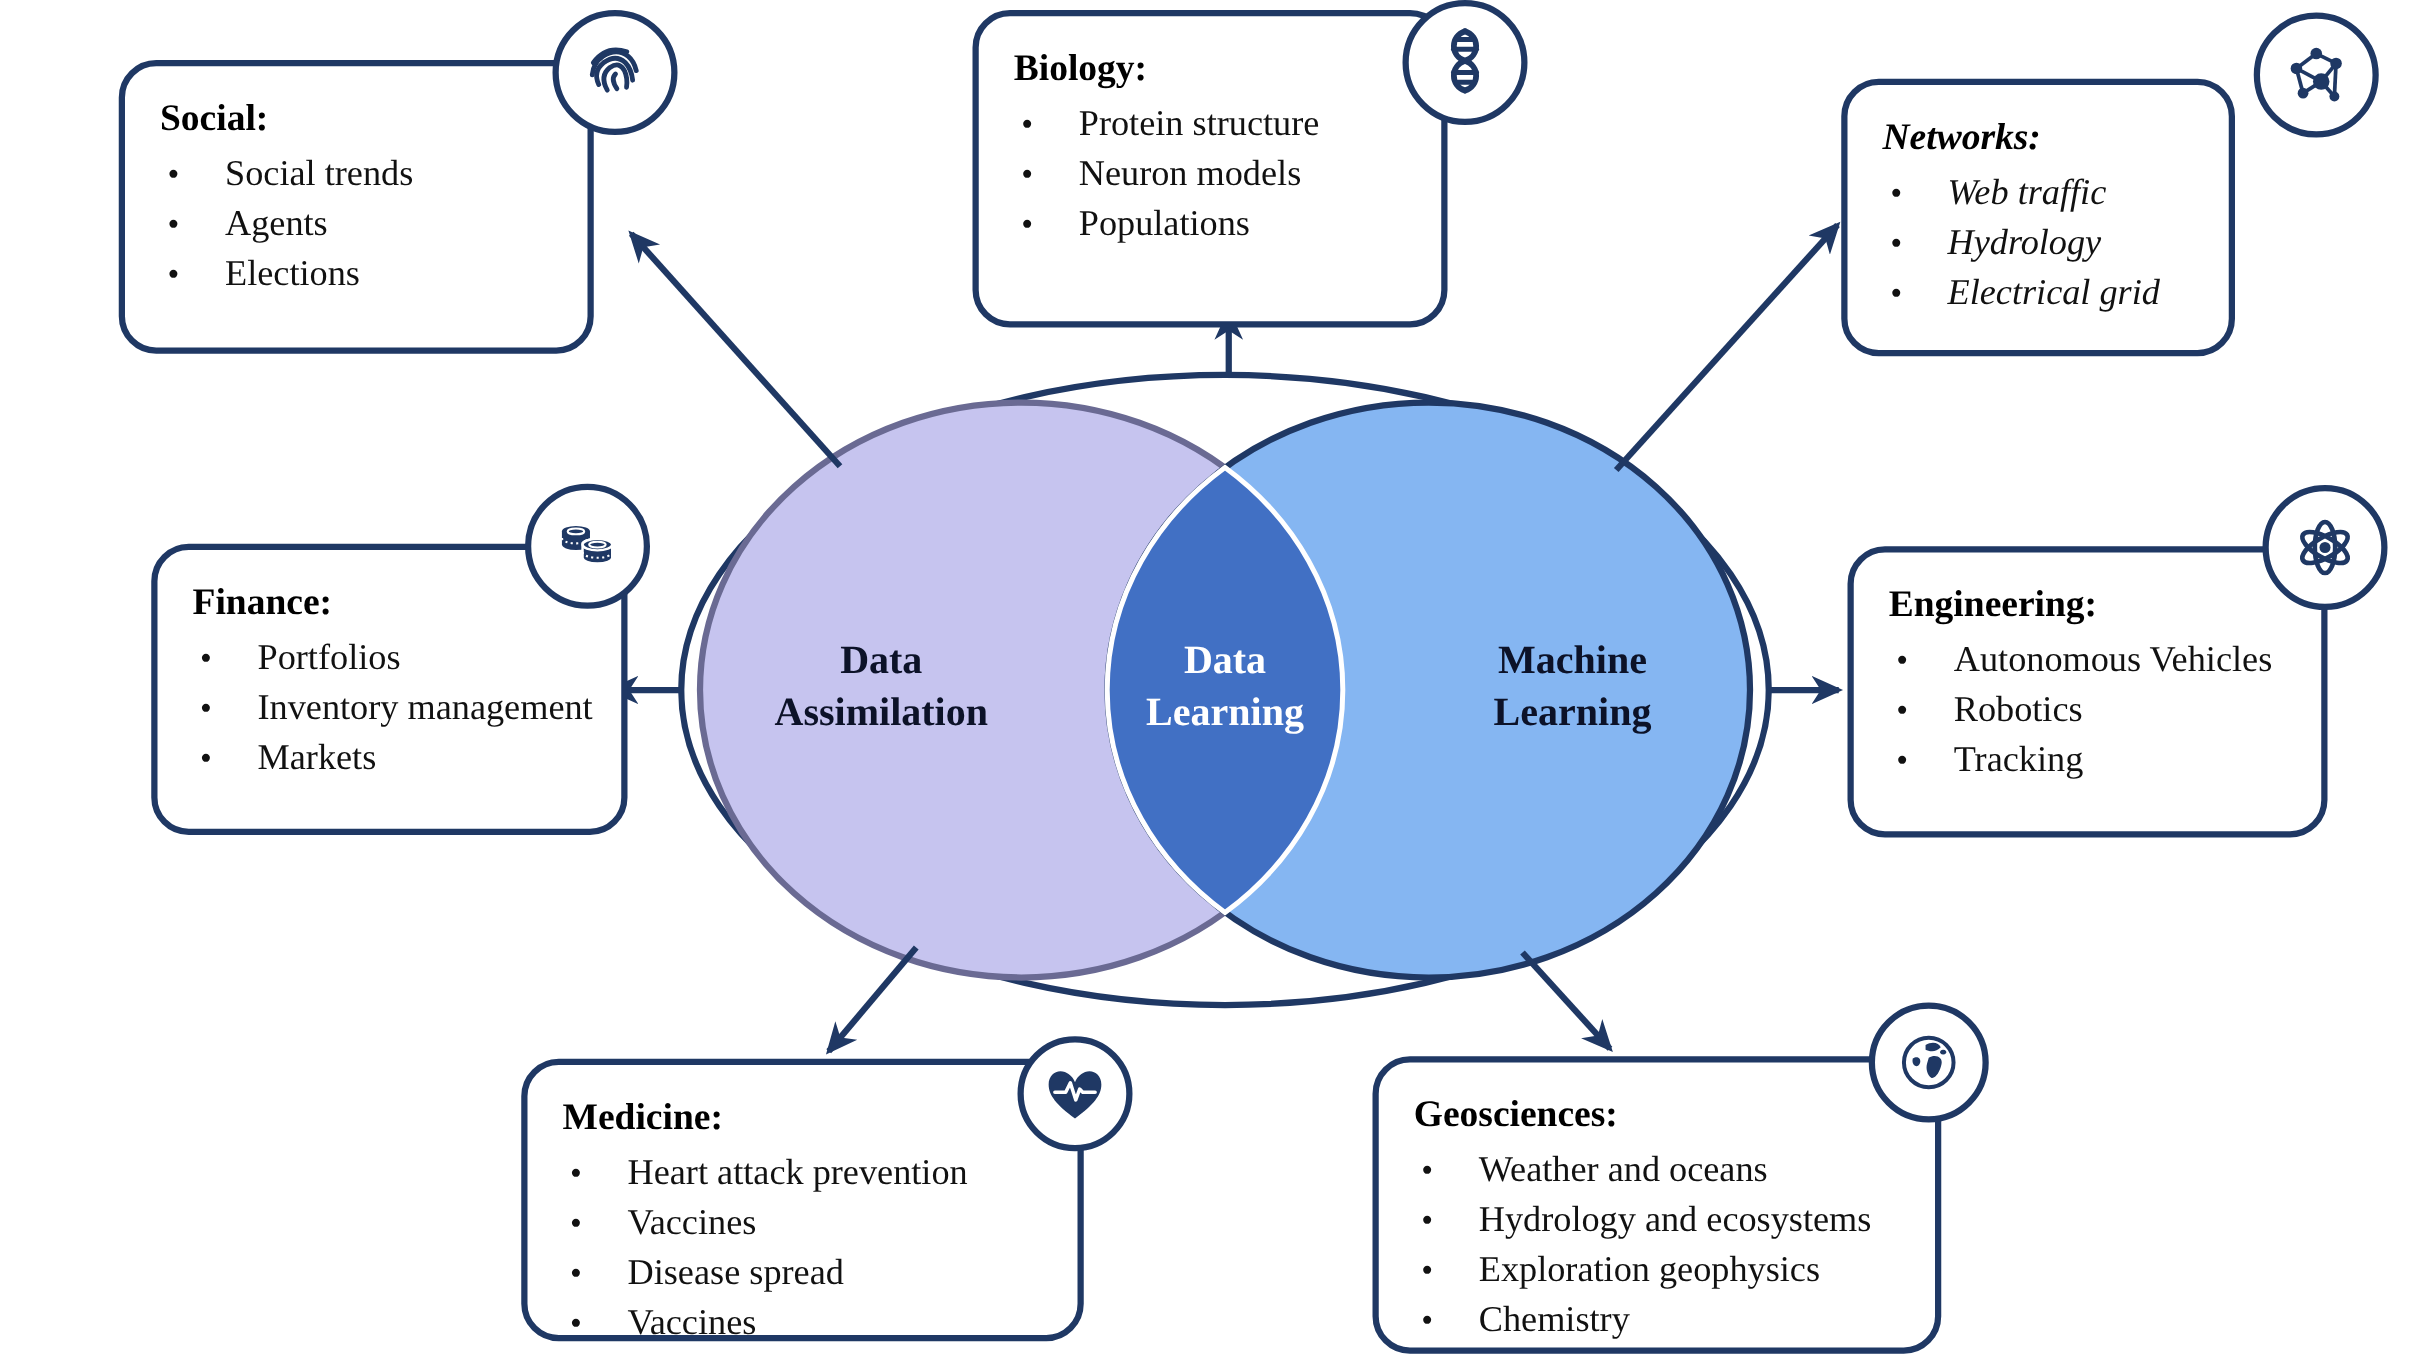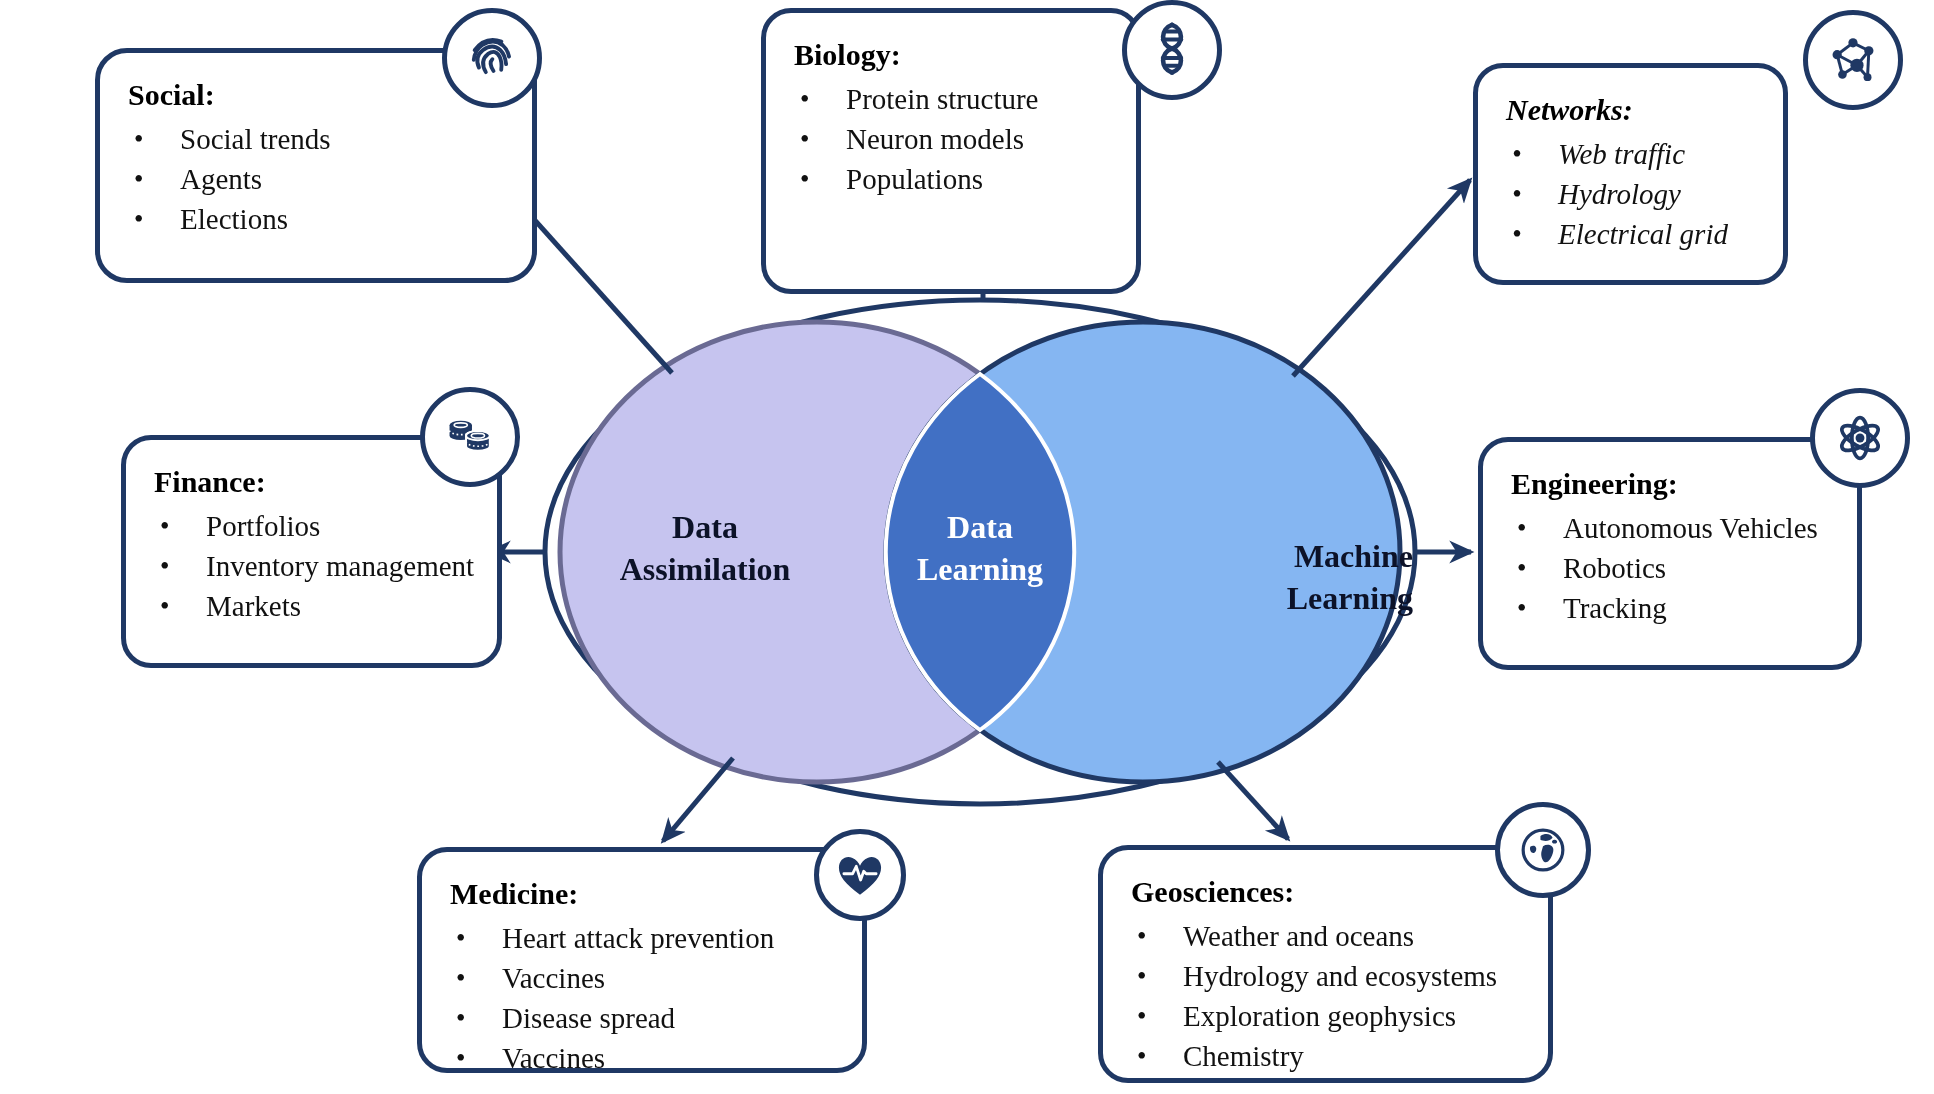--- a/index.html
+++ b/index.html
@@ -59,33 +59,33 @@
       <line x1="1415" y1="552" x2="1471" y2="552" marker-end="url(#ah)"></line>
       <line x1="733" y1="758" x2="663" y2="841" marker-end="url(#ah)"></line>
       <line x1="1218" y1="762" x2="1288" y2="839" marker-end="url(#ah)"></line>
     </g>
   </svg>
 
   <div class="venn-label" style="left:555px; top:506px; width:300px;">Data
 Assimilation</div>
   <div class="venn-label light" style="left:855px; top:506px; width:250px;">Data
 Learning</div>
-  <div class="venn-label" style="left:1103px; top:535px; width:310px;text-align:right;">Machine
+  <div class="venn-label" style="left:1103px; top:506px; width:310px;">Machine
 Learning</div>
 
-  <div class="box" style="left:95px; top:48px; width:442px; height:235px;border-radius:32px;">
+  <div class="box" style="left:95px; top:48px; width:380px; height:235px;">
     <h2>Social:</h2>
     <ul>
         <li>Social trends</li>
         <li>Agents</li>
         <li>Elections</li>
       </ul>
   </div>
 
-  <div class="box" style="left:761px; top:8px; width:380px; height:286px;">
+  <div class="box" style="left:778px; top:8px; width:380px; height:254px;">
     <h2>Biology:</h2>
     <ul>
         <li>Protein structure</li>
         <li>Neuron models</li>
         <li>Populations</li>
       </ul>
   </div>
 
   <div class="box" style="left:1473px; top:63px; width:315px; height:222px;font-style:italic;">
     <h2>Networks:</h2>

